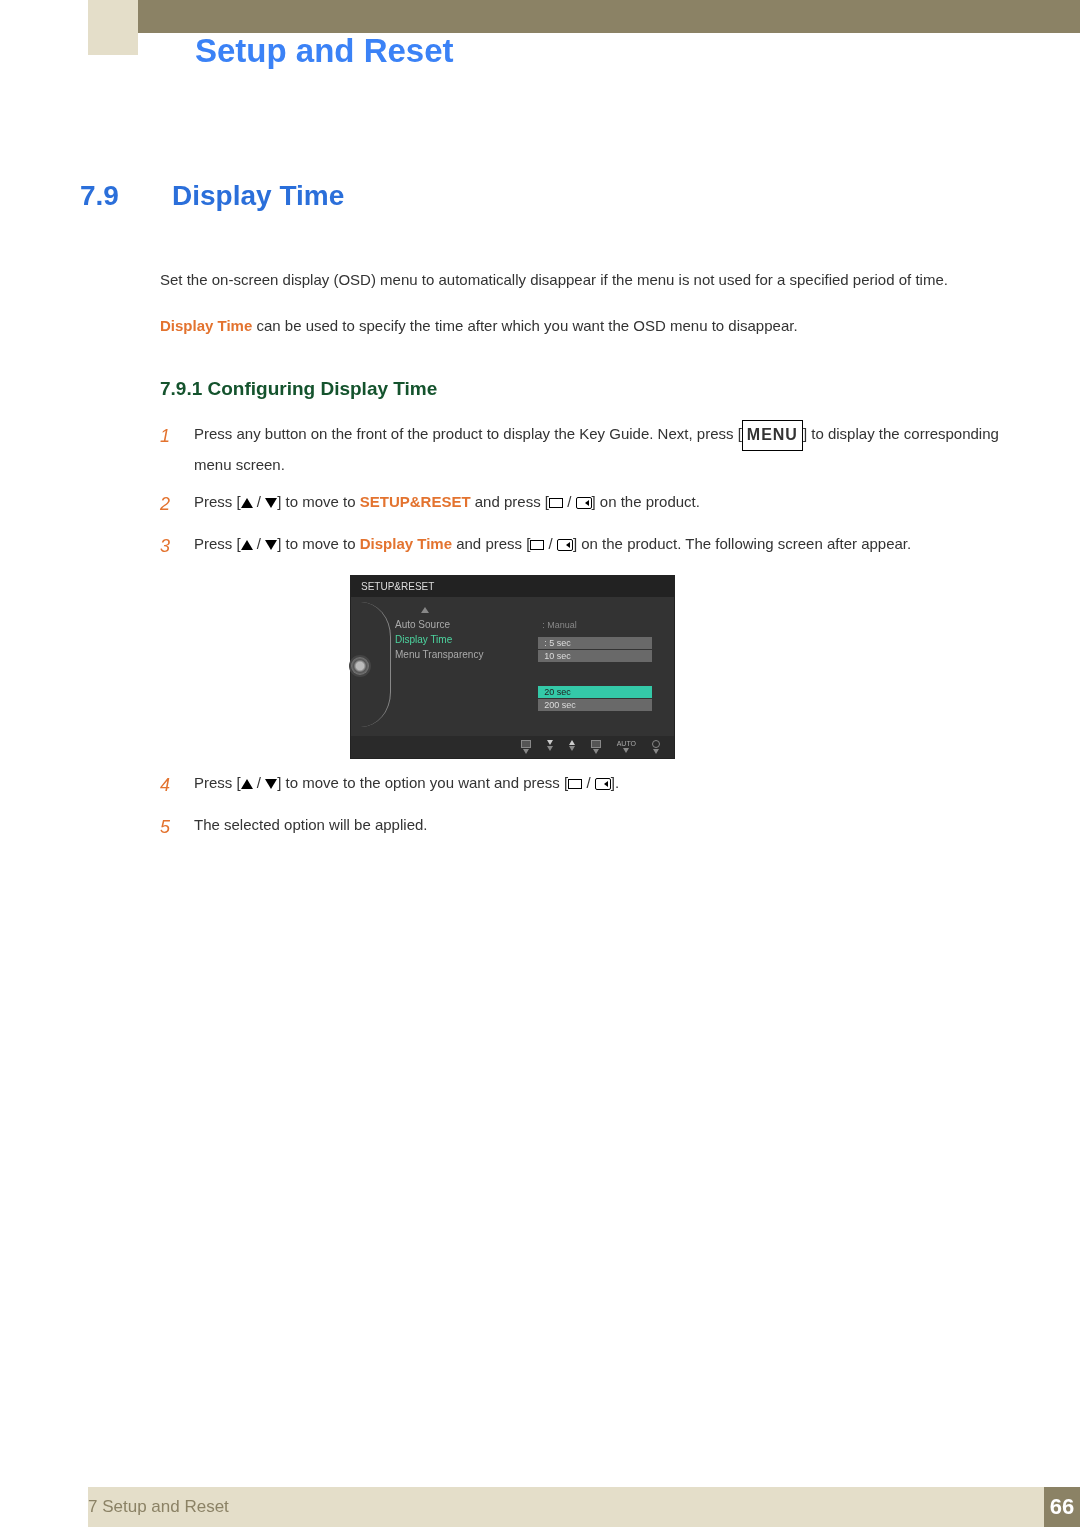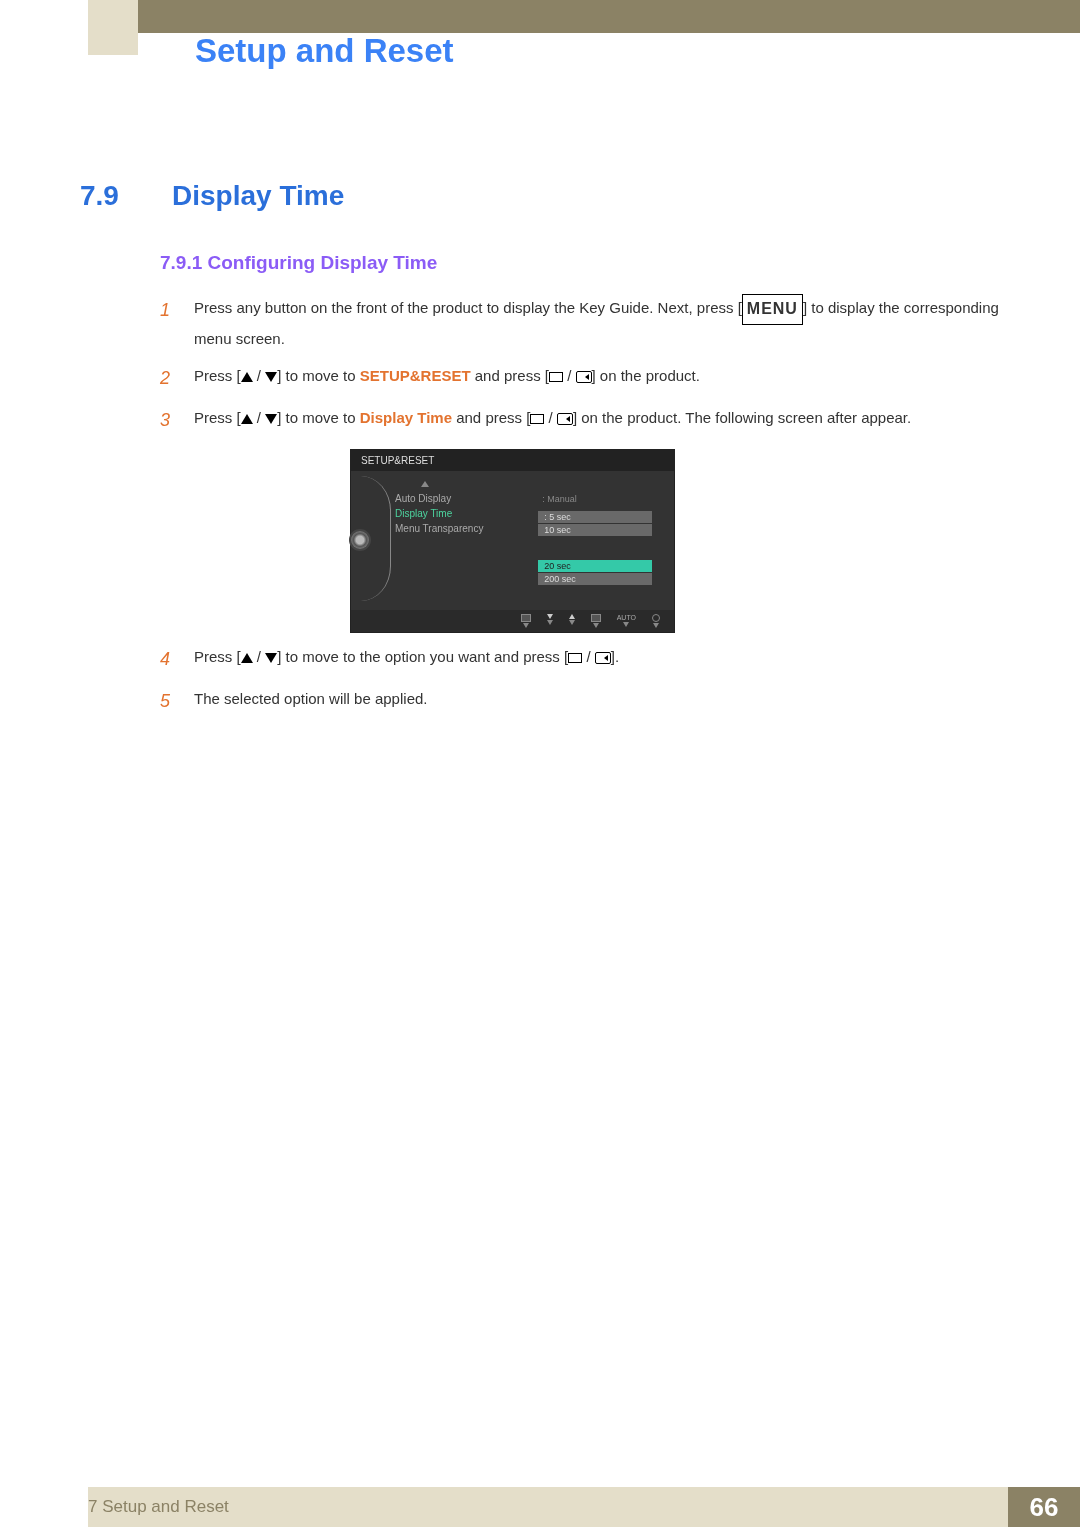--- a/index.html
+++ b/index.html
@@ -45,21 +45,21 @@
   }
   .para2 {
     margin: 20px 0 0 80px;
     line-height: 1.7;
   }
   .orange-bold { color: #e3732f; font-weight: bold; }
   .subsec {
     margin: 40px 0 0 80px;
     font-size: 19px;
     font-weight: bold;
-    color: #8b5cf6;
+    color: #14532d;
   }
   .steps {
     margin: 20px 0 0 80px;
   }
   .step {
     display: flex;
     gap: 18px;
     margin-bottom: 10px;
     line-height: 1.8;
   }
@@ -191,41 +191,45 @@
     align-items: center;
   }
   .footer-text {
     color: #8b8265;
     font-size: 17px;
     margin-right: 10px;
   }
   .page-num {
     background: #8b8265;
     color: #fff;
-    font-size: 26px;
+    font-size: 22px;
     font-weight: bold;
-    width: 72px; height: 40px;
+    width: 36px; height: 40px;
     display: flex;
     align-items: center;
     justify-content: center;
   }
 </style>
 </head>
 <body>
 
 <div class="top-band"></div>
 <div class="top-tab"></div>
 <div class="chapter-title">Setup and Reset</div>
 
 <div class="content">
   <div class="sec-row">
     <div class="sec-num">7.9</div>
     <div class="sec-title">Display Time</div>
   </div>
 
+  <div class="para">Set the on-screen display (OSD) menu to automatically disappear if the menu is not used for a specified period of time.</div>
+  <div class="para2">
+    <span class="orange-bold">Display Time</span><span> can be used to specify the time after which you want the OSD menu to disappear.</span>
+  </div>
 
   <div class="subsec">7.9.1  Configuring Display Time</div>
 
   <div class="steps">
 
     <div class="step">
       <div class="step-num">1</div>
       <div class="step-text">
         <span>Press any button on the front of the product to display the Key Guide. Next, press [</span><span class="menu-box">MENU</span><span>] to display the corresponding menu screen.</span>
       </div>
@@ -245,21 +249,21 @@
       </div>
     </div>
 
     <div class="osd">
       <div class="osd-title">SETUP&amp;RESET</div>
       <div class="osd-body">
         <div class="osd-left">
           <div class="osd-arc"></div>
           <div class="osd-gear"></div>
           <div class="osd-tri-up"></div>
-          <div class="osd-item">Auto Display</div>
+          <div class="osd-item">Auto Source</div>
           <div class="osd-item sel">Display Time</div>
           <div class="osd-item">Menu Transparency</div>
         </div>
         <div class="osd-right">
           <div class="osd-val manual">: <span>Manual</span></div>
           <div class="osd-opt">: <span>5 sec</span></div>
           <div class="osd-opt">10 sec</div>
           <div class="osd-opt hl">20 sec</div>
           <div class="osd-opt">200 sec</div>
         </div>

